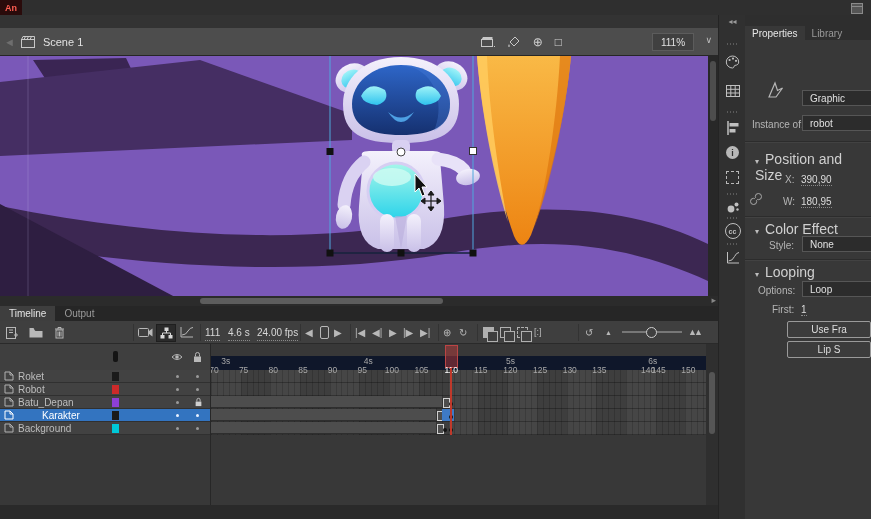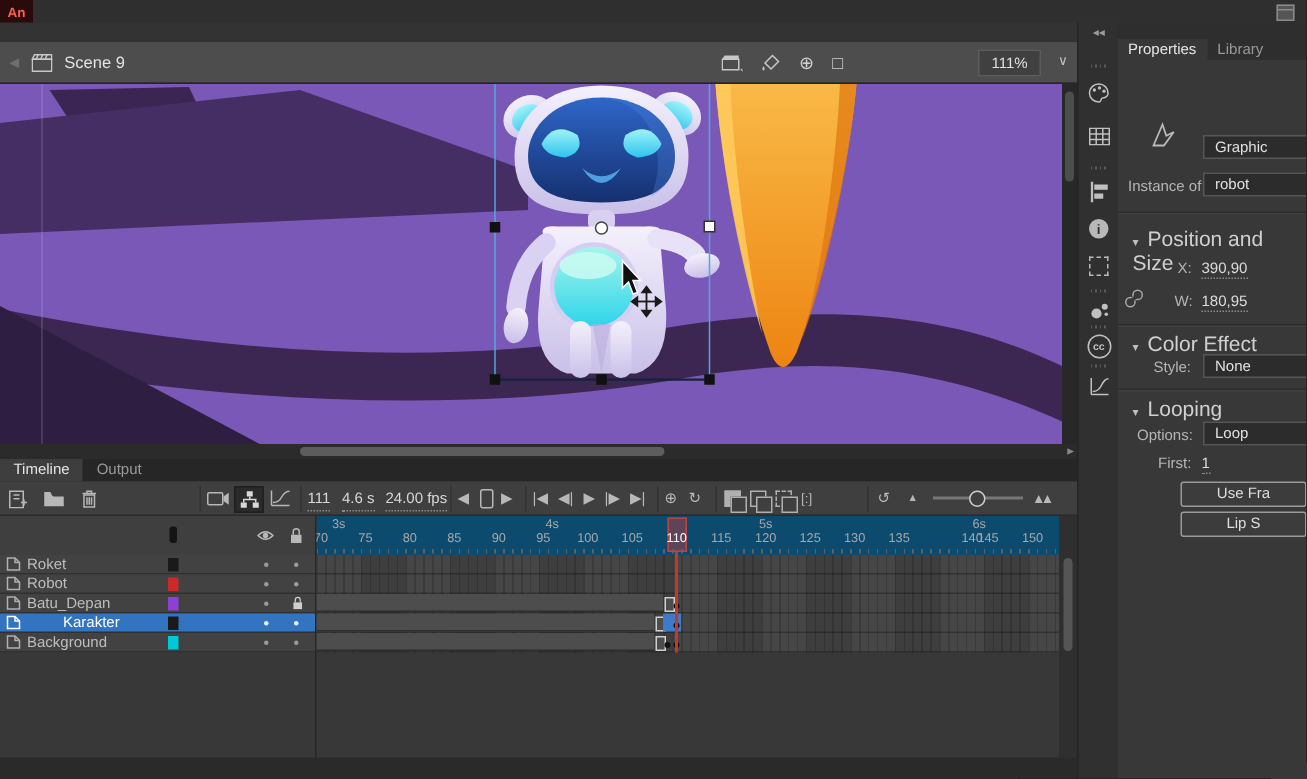--- a/index.html
+++ b/index.html
@@ -52,21 +52,21 @@
   .lhead{position:absolute;left:0;top:0;width:210px;height:26px;background:#3f3f3f;}
   .lrow{position:absolute;left:0;width:210px;height:13px;background:#424242;border-bottom:1px solid #303030;
         box-sizing:border-box;display:flex;align-items:center;font-size:10px;color:#bdbdbd;}
   .lrow.sel{background:#3374c0;color:#fff;gap:24px;}
   .swatch{position:absolute;left:112px;top:2px;width:7px;height:9px;}
   .dot{position:absolute;top:5px;width:3px;height:3px;border-radius:50%;background:#9a9a9a;}
   .lrow.sel .dot{background:#e8f1ff;}
   .tldivider{position:absolute;left:210px;top:38px;width:1px;height:161px;background:#272727;}
   
   .farea{position:absolute;left:211px;top:38px;width:495px;height:161px;overflow:hidden;}
-  .ruler{position:absolute;left:0;top:0;width:495px;height:26px;background:#0c4a6e;}
+  .ruler{position:absolute;left:0;top:12px;width:495px;height:26px;background:#0f172a;}
   .rsec{position:absolute;top:0;font-size:8.5px;color:#a8a8a8;transform:translateX(-50%);}
   .rnum{position:absolute;top:9px;font-size:8.5px;color:#a8a8a8;transform:translateX(-50%);z-index:3;}
   .rnum.cur{color:#fff;}
   .rticks{position:absolute;left:0;top:22px;width:495px;height:3px;
           background:repeating-linear-gradient(90deg,#606060 0 1px,transparent 1px 5.93px);}
   .frows{position:absolute;left:0;top:26px;width:495px;height:65px;
          background:repeating-linear-gradient(90deg,rgba(0,0,0,.16) 0 1px,transparent 1px 5.93px),
                     repeating-linear-gradient(90deg,#464646 0 29.65px,#3e3e3e 29.65px 59.3px);}
   .rowline{position:absolute;left:0;width:495px;height:1px;background:rgba(0,0,0,.28);}
   .span{position:absolute;height:12px;background:#4d4d4d;border-bottom:1px solid #2e2e2e;box-sizing:border-box;}
@@ -114,21 +114,21 @@
     <div class="wsicon"></div>
   </div>
 
 
   <div class="scenebar">
     <span class="backarrow">◄</span>
     <svg class="ic" width="14" height="12" viewBox="0 0 14 12">
       <rect x="0.5" y="3.5" width="13" height="8" fill="none" stroke="#c8c8c8"></rect>
       <path d="M0.5,3.5 L2,0.5 L13.5,0.5 L13.5,3.5 Z M3,3.5 L4.5,0.5 M6,3.5 L7.5,0.5 M9,3.5 L10.5,0.5" fill="none" stroke="#c8c8c8"></path>
     </svg>
-    <span class="scenename">Scene 9</span>
+    <span class="scenename">Scene 1</span>
     <div style="position:absolute;right:150px;top:7px;display:flex;align-items:center;">
       <svg class="ic sbicon" width="14" height="12" viewBox="0 0 14 12">
         <rect x="0.5" y="3.5" width="11" height="7" fill="none" stroke="#c8c8c8"></rect>
         <path d="M0.5,3.5 L2,1 L11.5,1 L11.5,3.5 Z" fill="#c8c8c8"></path>
         <path d="M13,10 l2,2" stroke="#c8c8c8"></path>
       </svg>
       <svg class="ic sbicon" width="14" height="13" viewBox="0 0 14 13">
         <path d="M3,7 L8,2 L12,6 L7,11 Z" fill="none" stroke="#c8c8c8"></path>
         <path d="M2,9 q-1.5,2.5 0,3 q1.5,-0.5 0,-3" fill="#c8c8c8"></path>
       </svg>

